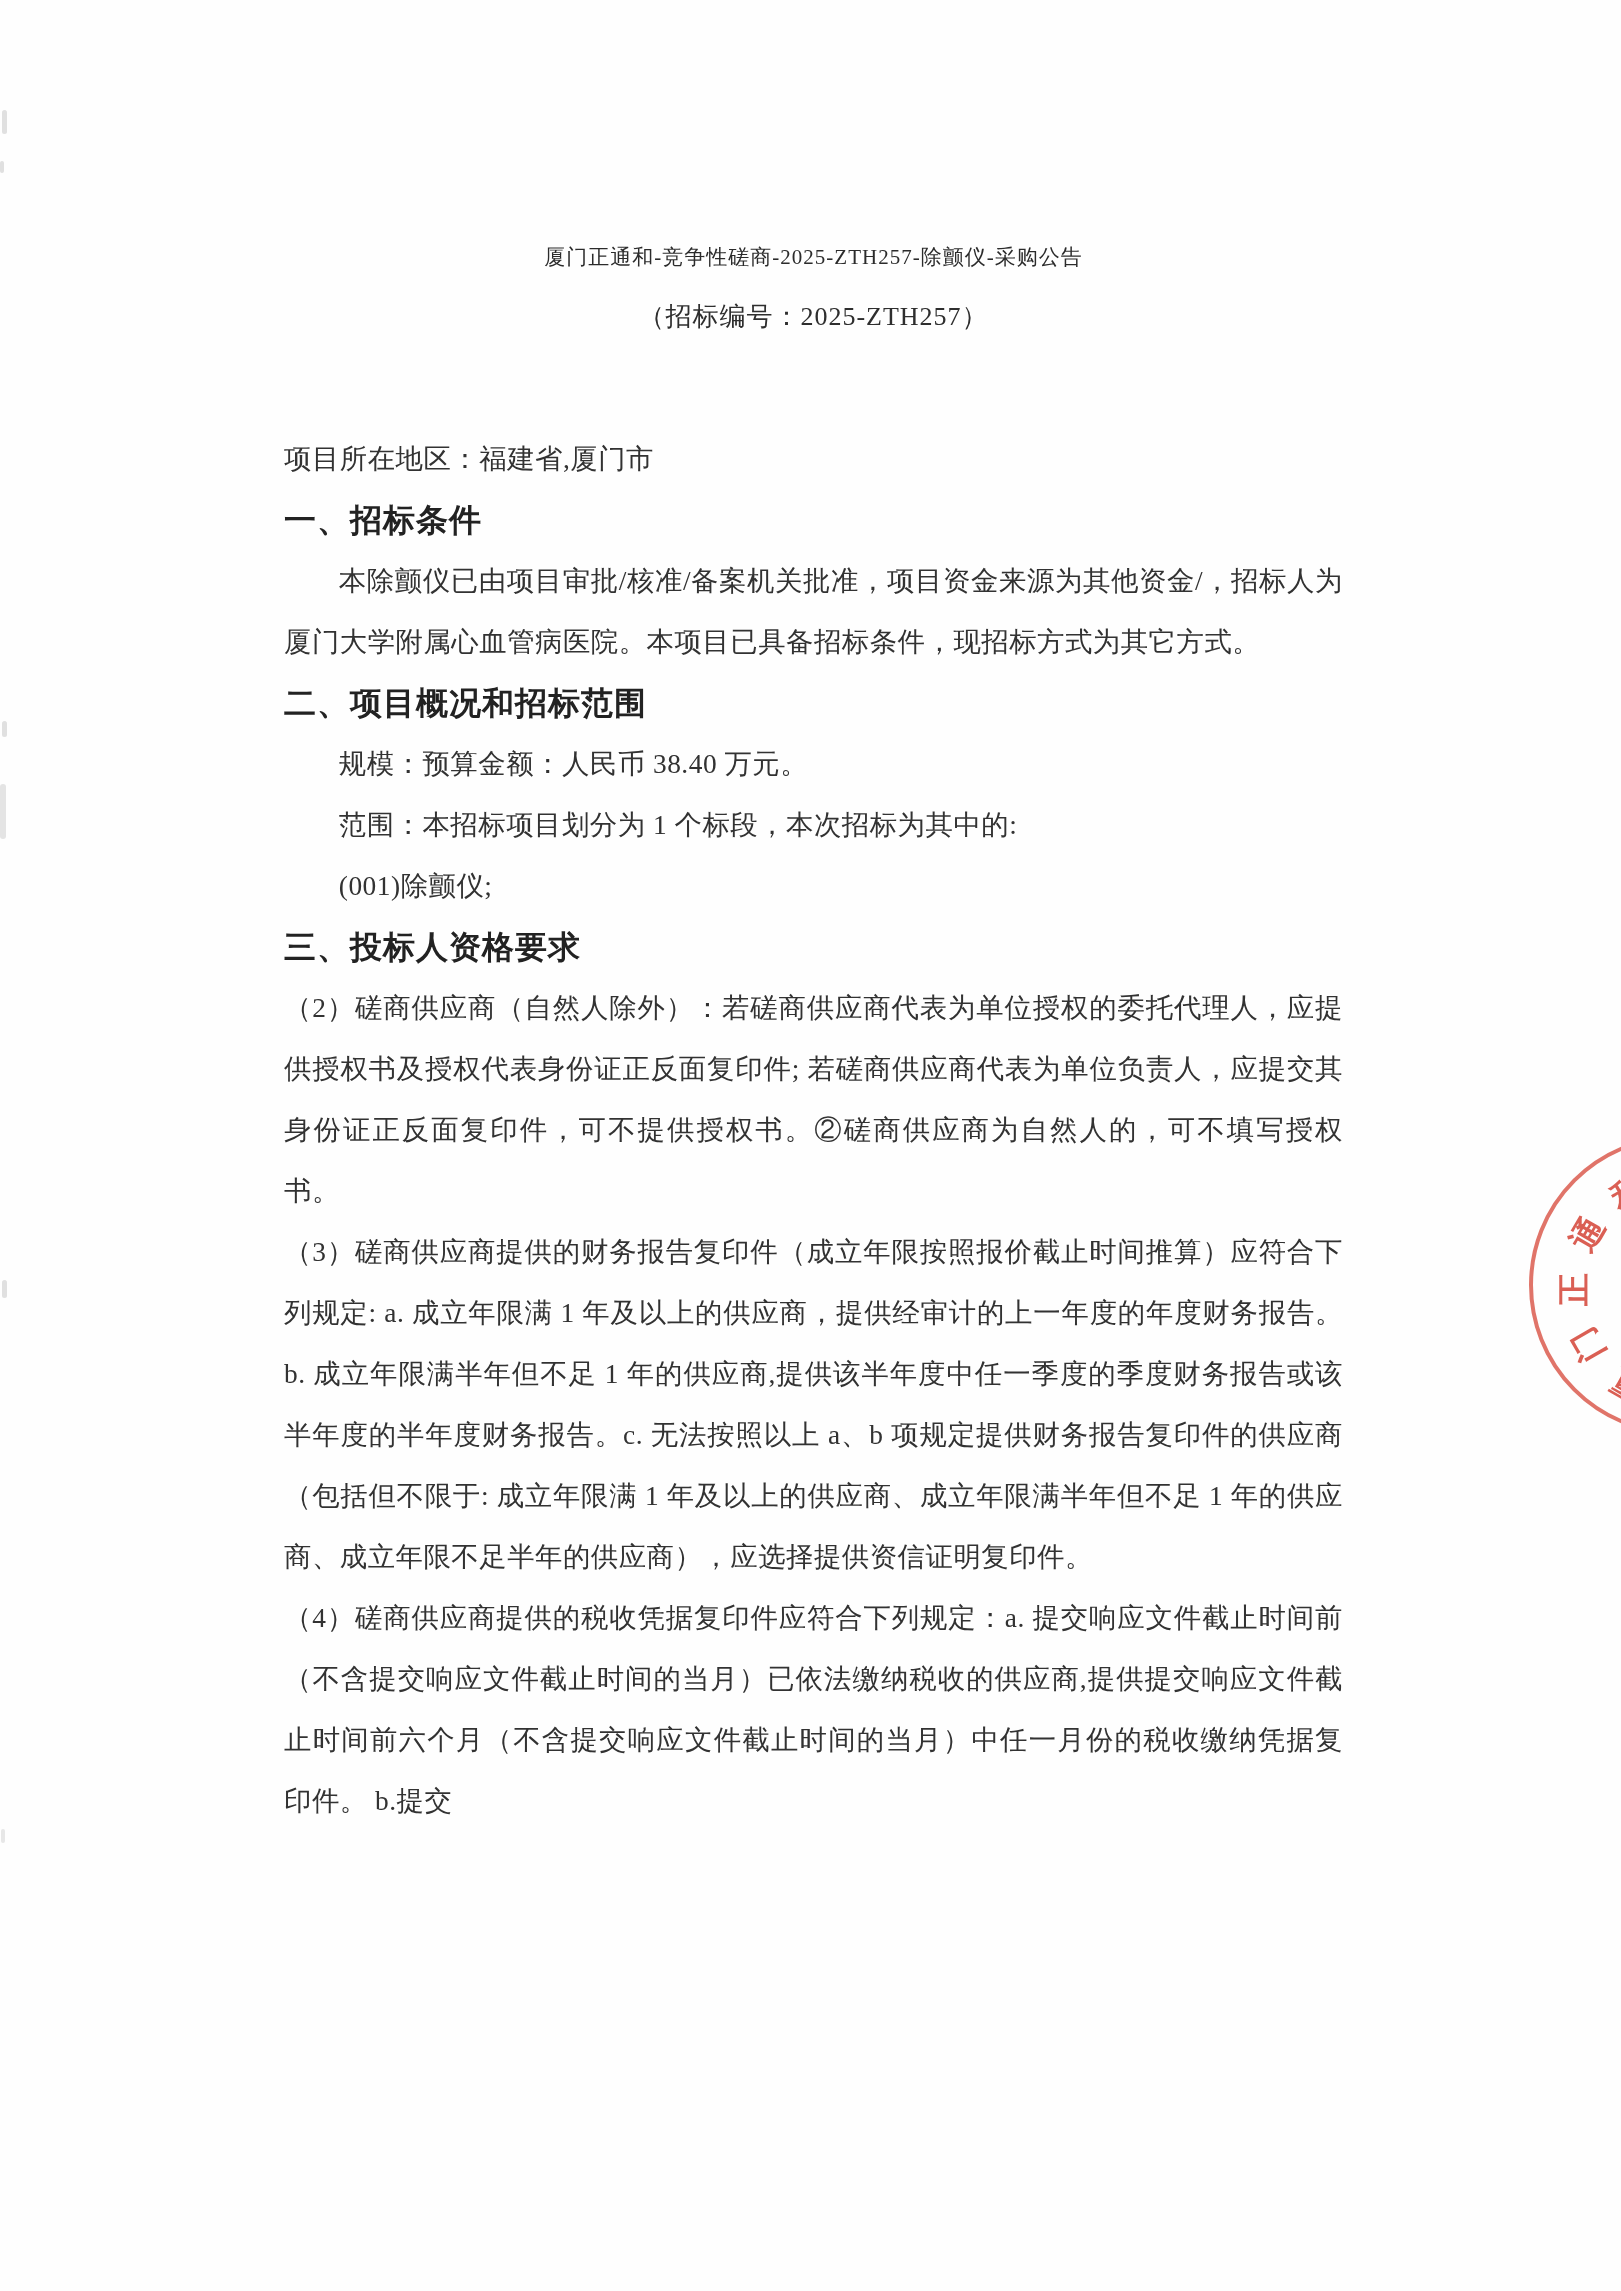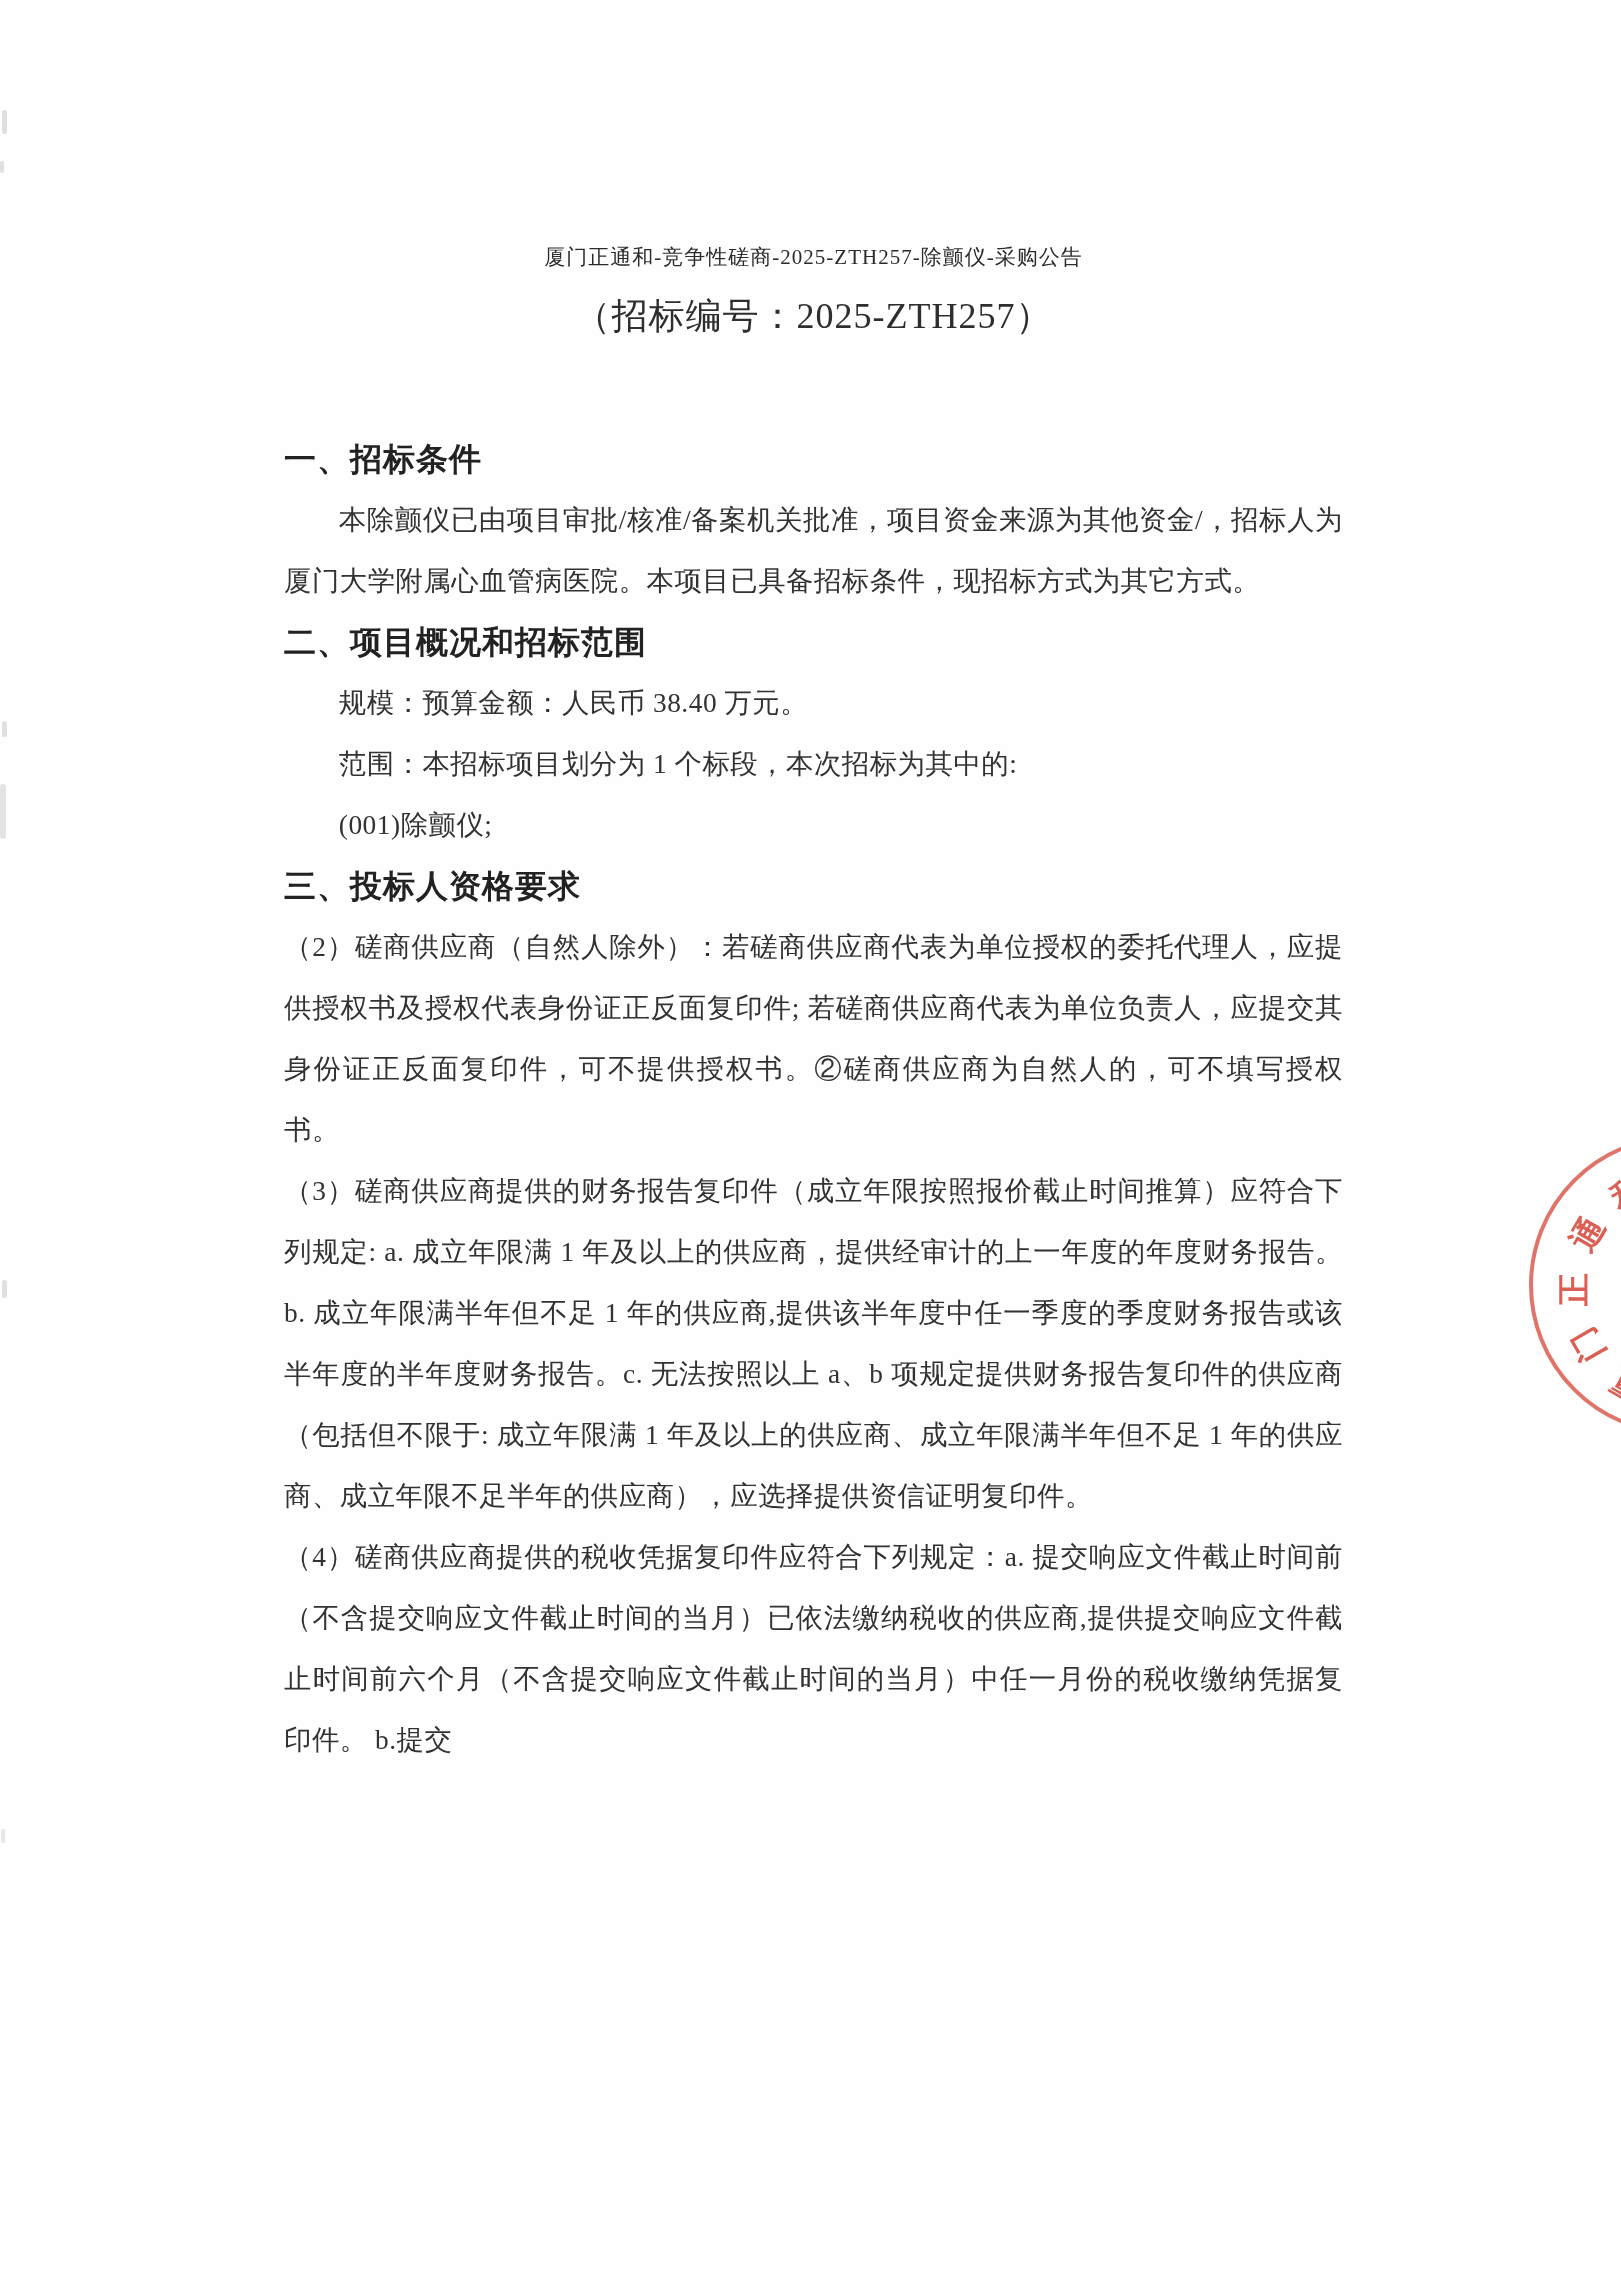--- a/index.html
+++ b/index.html
@@ -23,21 +23,21 @@
   .title-wrap{
     position:absolute;left:284px;top:241px;width:1059px;
     text-align:center;
   }
   .doc-title{
     font-size:21px;line-height:33px;letter-spacing:1px;
     color:#2b2b2b;font-weight:500;white-space:nowrap;
   }
   .doc-subtitle{
     margin-top:26.5px;
-    font-size:36px;line-height:31px;letter-spacing:1px;color:#2e2e2e;
+    font-size:26px;line-height:31px;letter-spacing:1px;color:#2e2e2e;
   }
 
   .content{
     position:absolute;left:284px;top:429px;width:1059px;
     font-size:27.4px;line-height:61px;
     text-align:justify;text-justify:inter-ideograph;
     color:#323232;letter-spacing:0.5px;
   }
   .content p{margin:0;}
   .content p.ind{text-indent:2em;}
@@ -75,20 +75,21 @@
   <span class="artifact a4"></span>
   <span class="artifact a5"></span>
   <span class="artifact a6"></span>
 
   <div class="title-wrap">
     <div class="doc-title">厦门正通和-竞争性磋商-2025-ZTH257-除颤仪-采购公告</div>
     <div class="doc-subtitle">（招标编号：2025-ZTH257）</div>
   </div>
 
   <div class="content">
+    <p>项目所在地区：福建省,厦门市</p>
 
     <h2>一、招标条件</h2>
     <p class="ind">本除颤仪已由项目审批/核准/备案机关批准，项目资金来源为其他资金/，招标人为厦门大学附属心血管病医院。本项目已具备招标条件，现招标方式为其它方式。</p>
 
     <h2>二、项目概况和招标范围</h2>
     <p class="ind">规模：预算金额：人民币 38.40 万元。</p>
     <p class="ind">范围：本招标项目划分为 1 个标段，本次招标为其中的:</p>
     <p class="ind">(001)除颤仪;</p>
 
     <h2>三、投标人资格要求</h2>

